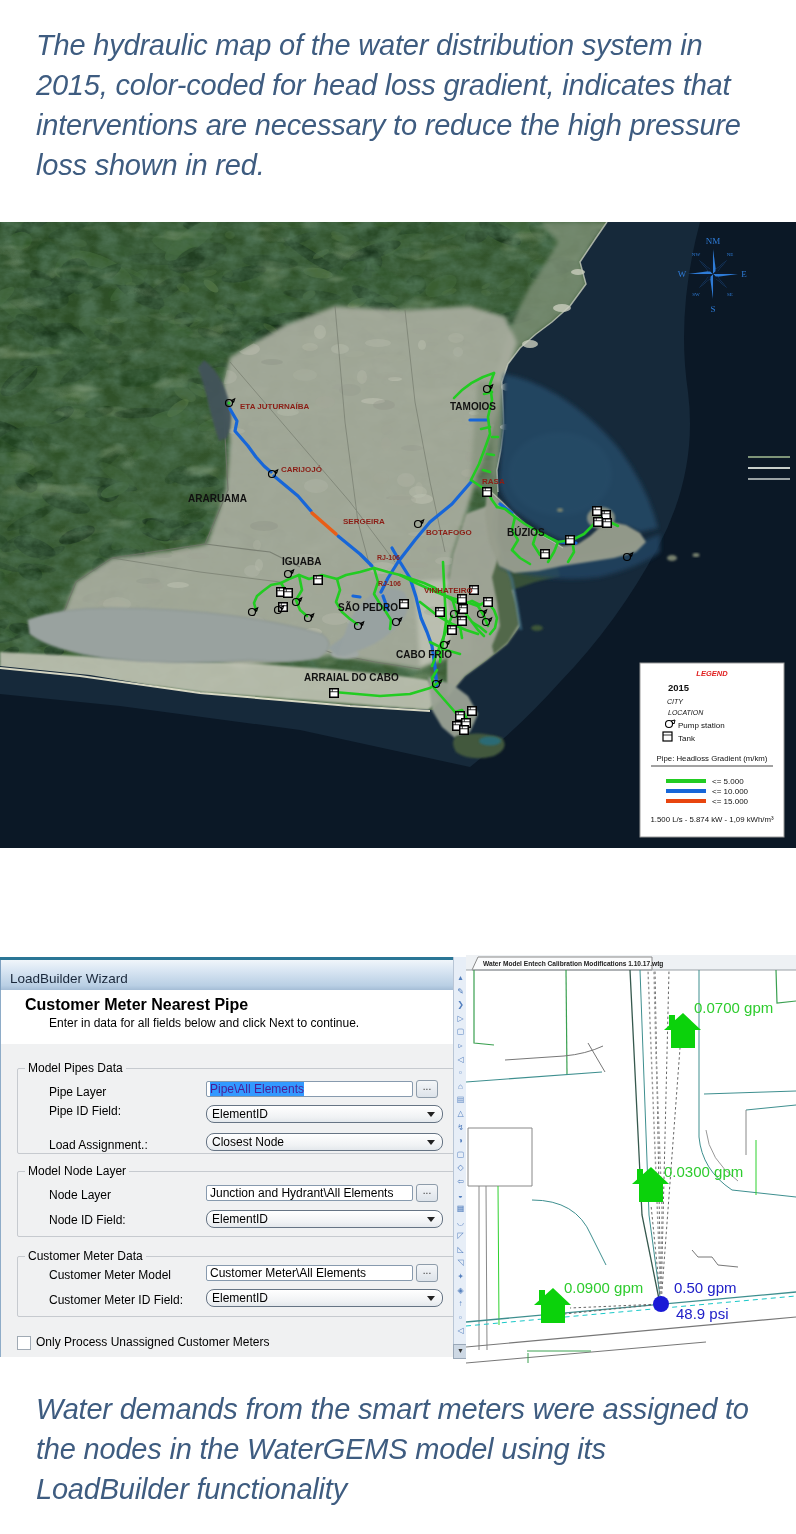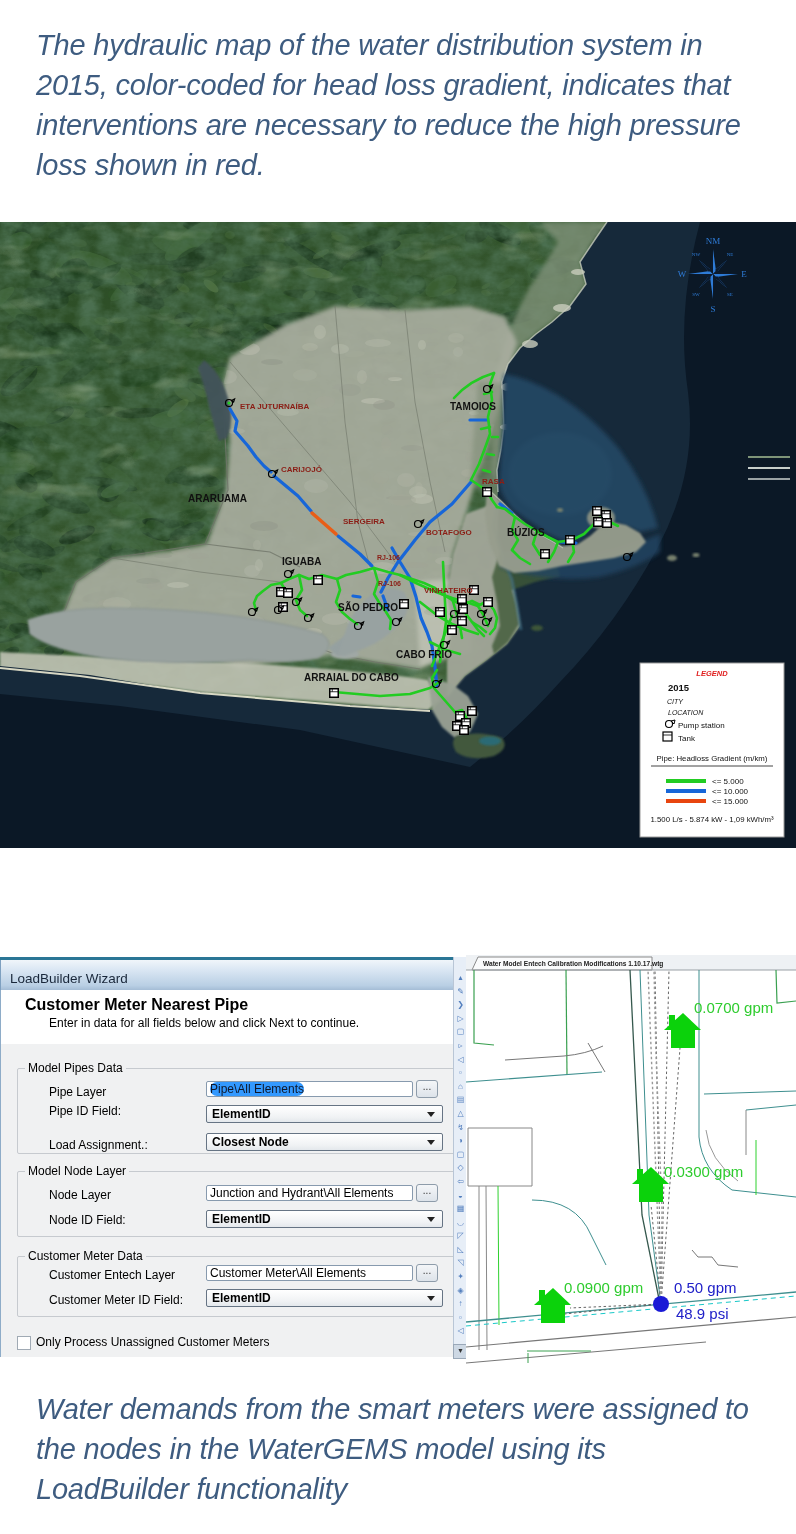--- a/index.html
+++ b/index.html
@@ -10,23 +10,23 @@
 #wiz .tbar{position:absolute;left:0;top:3px;width:453px;height:30px;background:linear-gradient(#f0f5fa,#dce8f4 30%,#b9cfe4 85%,#a5bdd6);border-left:1px solid #7ea0c0;}
 #wiz .tbar span{position:absolute;left:9px;top:11px;font-size:13.5px;color:#19273a;}
 #wiz .whead{position:absolute;left:0;top:33px;width:452px;height:54px;background:#fff;border-left:1px solid #8eacc8;}
 #wiz .whead .h1{position:absolute;left:24px;top:6px;font-size:16px;font-weight:bold;color:#000;}
 #wiz .whead .h2{position:absolute;left:48px;top:26px;font-size:12px;color:#000;}
 #wiz .body{position:absolute;left:0;top:87px;width:452px;height:313px;background:#f0f1f2;border-left:1px solid #8eacc8;}
 .grp{position:absolute;left:17px;width:428px;border:1px solid #c6cacf;border-radius:2px;padding-left:18px;}
 .grp .glab{position:absolute;left:7px;top:-8px;background:#f0f1f2;padding:0 3px;font-size:12px;color:#000;}
 .flab{position:absolute;left:25px;font-size:12px;color:#000;white-space:nowrap;margin-left:24px;}
 .tinput{position:absolute;left:206px;width:202px;height:14px;background:#fff;border:1px solid #879aae;border-radius:2px;font-size:12px;color:#000;padding:0 0 0 3px;line-height:14px;white-space:nowrap;}
-.tinput .sel{background:#3399ff;color:#0f172a;border-radius:7px;}
+.tinput .sel{background:#3399ff;color:#4c1d95;}
 .dots{position:absolute;left:416px;width:20px;height:16px;background:linear-gradient(#f4f6f8,#dde3ea);border:1px solid #8e9caa;border-radius:3px;font-size:10px;text-align:center;line-height:12px;color:#333;}
-.dd{position:absolute;left:206px;width:230px;height:16px;background:linear-gradient(#fff,#f0f2f4 70%,#e4e8ec);border:1px solid #667484;border-radius:2px;font-size:12px;color:#000;line-height:16px;padding-left:5px;font-weight:bold;}
+.dd{position:absolute;left:206px;width:230px;height:16px;background:linear-gradient(#fff,#f0f2f4 70%,#e4e8ec);border:1px solid #667484;border-radius:8px;font-size:12px;color:#000;line-height:16px;padding-left:5px;}
 .dd:after{content:"";position:absolute;right:7px;top:6px;border-left:4px solid transparent;border-right:4px solid transparent;border-top:5px solid #222;}
 #cb{position:absolute;left:17px;top:379px;width:12px;height:12px;background:#fff;border:1px solid #a0aab4;}
 #cblab{position:absolute;left:36px;top:378px;font-size:12px;color:#000;}
 #strip{position:absolute;left:453px;top:957px;width:13px;height:400px;background:#e7eef7;border-left:1px solid #b9c6d6;padding-top:14px;box-sizing:border-box;}
 .ticon{width:13px;height:13.6px;font-size:8px;line-height:13px;text-align:center;color:#3a6cb4;opacity:0.85;}
 #stripbtn{position:absolute;left:453px;top:1344px;width:13px;height:13px;background:#cdd8e4;border:1px solid #9aa8b8;font-size:7px;line-height:11px;text-align:center;color:#333;}
 </style></head>
 <body>
 <div id="cap1" class="cap">The hydraulic map of the water distribution system in<br>2015, color-coded for head loss gradient, indicates that<br>interventions are necessary to reduce the high pressure<br>loss shown in red.</div>
 
@@ -1039,21 +1039,21 @@
   <div class="dots" style="top:123px;">...</div>
   <div class="flab" style="top:147px;">Pipe ID Field:</div>
   <div class="dd" style="top:148px;">ElementID</div>
   <div class="flab" style="top:181px;">Load Assignment.:</div>
   <div class="dd" style="top:176px;">Closest Node</div>
   <div class="flab" style="top:231px;">Node Layer</div>
   <div class="tinput" style="top:228px;">Junction and Hydrant\All Elements</div>
   <div class="dots" style="top:227px;">...</div>
   <div class="flab" style="top:256px;">Node ID Field:</div>
   <div class="dd" style="top:253px;">ElementID</div>
-  <div class="flab" style="top:311px;">Customer Entech Layer</div>
+  <div class="flab" style="top:311px;">Customer Meter Model</div>
   <div class="tinput" style="top:308px;">Customer Meter\All Elements</div>
   <div class="dots" style="top:307px;">...</div>
   <div class="flab" style="top:336px;">Customer Meter ID Field:</div>
   <div class="dd" style="top:332px;">ElementID</div>
   <div id="cb"></div>
     <div id="cblab">Only Process Unassigned Customer Meters</div>
 </div>
 <div id="strip">
     <div class="ticon">▴</div>
     <div class="ticon">✎</div>

